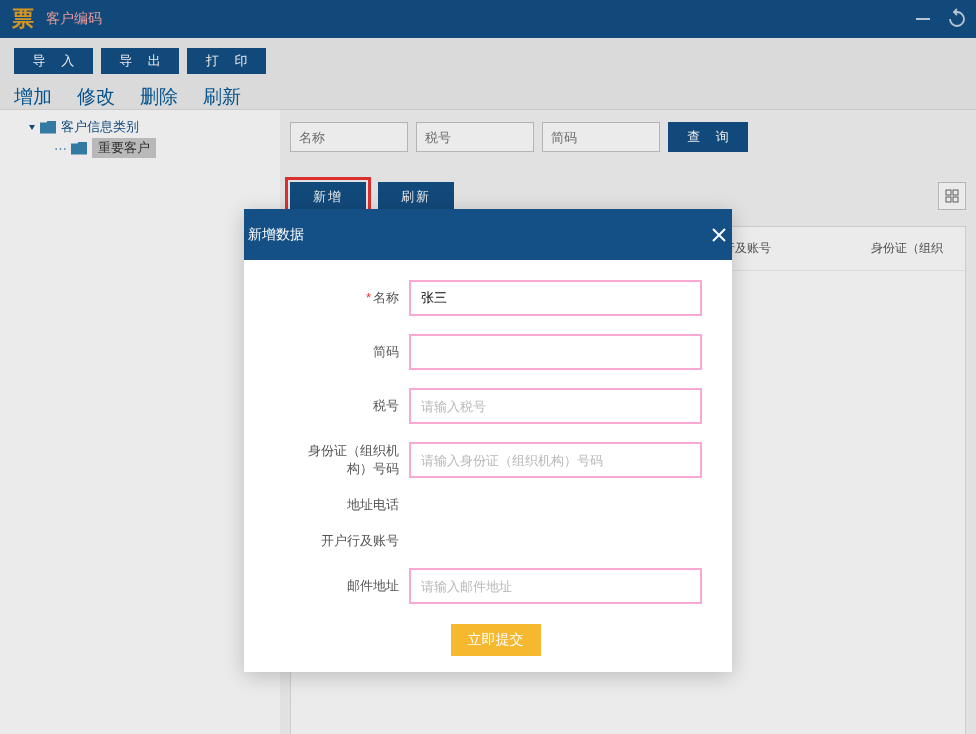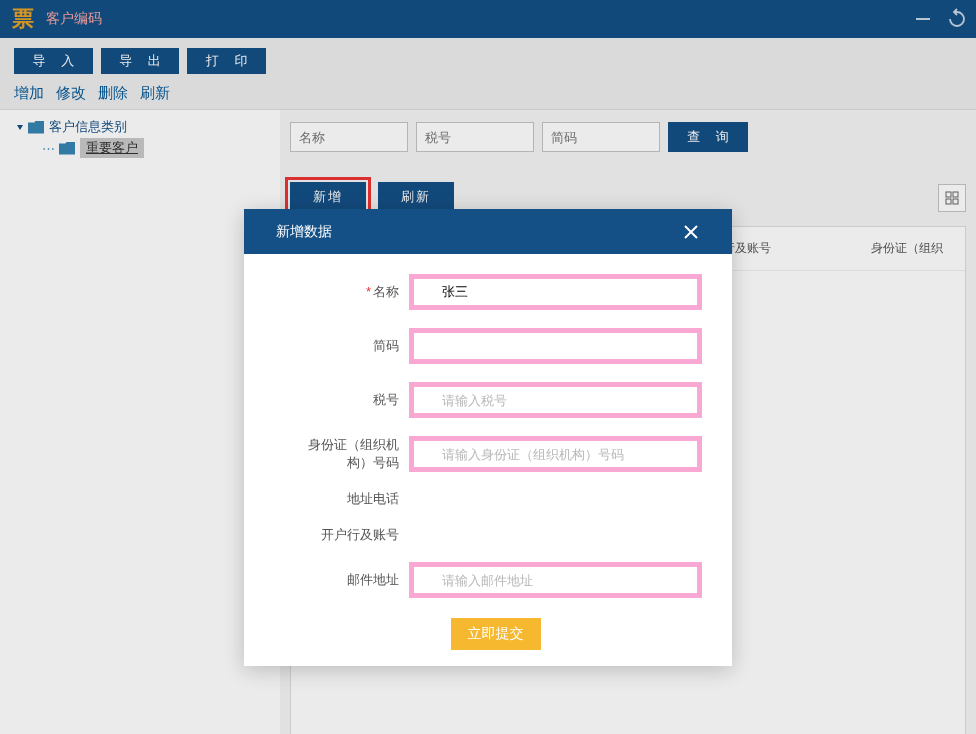--- a/index.html
+++ b/index.html
@@ -11,64 +11,64 @@
     .logo-text { color: #e8a227; font-size: 22px; font-weight: bold; font-family: serif; }
     .title-text { font-size: 14px; flex: 1; color: #fca5a5; }
     .title-icons { display: flex; gap: 14px; align-items: center; color: #c8d6e4; }
     .title-icons svg { cursor: pointer; }
     
     
     .toolbar { background: #ededed; height: 72px; border-bottom: 1px solid #ddd; display: flex; }
     .left-toolbar { width: 280px; padding: 10px 14px; display: flex; flex-direction: column; gap: 10px; }
     .btn-row { display: flex; gap: 8px; }
     .primary-btn { background: #145086; color: #fff; border: none; padding: 4px 0; width: 94px; height: 26px; font-size: 13px; cursor: pointer; letter-spacing: 6px; text-indent: 6px; }
-    .link-row { display: flex; gap: 12px; font-size: 15px; }
+    .link-row { display: flex; gap: 25px; font-size: 19px; }
     .link-row a { color: #075b99; text-decoration: none; cursor: pointer; }
     
     
     .main-area { display: flex; height: calc(100% - 110px); }
-    .sidebar { width: 280px; background: #fff; padding: 8px 14px; }
+    .sidebar { width: 280px; background: #fff; padding: 8px 26px; }
     .tree-root { color: #145086; font-size: 13px; cursor: pointer; display: flex; align-items: center; gap: 2px; }
     .tree-child { margin-left: 28px; margin-top: 2px; display: flex; align-items: center; gap: 2px; cursor: pointer; }
-    .tree-child .label { background: #c9c9c9; padding: 1px 6px; color: #333; text-decoration: underline; }
+    .tree-child .label { background: #c9c9c9; padding: 1px 6px; color: #333; }
     .folder-ico { width: 16px; height: 13px; background: #3785b2; display: inline-block; clip-path: polygon(0 15%, 40% 15%, 48% 0, 100% 0, 100% 100%, 0 100%); margin-right: 3px; }
     
     
     .content { flex: 1; background: #f5f5f5; padding: 12px 10px 10px 10px; }
     .search-row { display: flex; gap: 8px; margin-bottom: 30px; }
     .search-input { width: 118px; height: 30px; border: 1px solid #c4c4c4; padding: 0 8px; font-size: 13px; background: #fff; color: #888; }
     .search-btn { background: #145086; color: #fff; border: none; width: 80px; height: 30px; font-size: 13px; letter-spacing: 6px; text-indent: 6px; cursor: pointer; }
     
-    .action-row { display: flex; align-items: flex-end; margin-bottom: 14px; position: relative; }
+    .action-row { display: flex; align-items: flex-start; margin-bottom: 14px; position: relative; }
     .action-btn { background: #145086; color: #fff; border: none; width: 76px; height: 30px; font-size: 13px; letter-spacing: 2px; cursor: pointer; }
     .highlighted { outline: 3px solid #e33; outline-offset: 2px; }
     .action-btn + .action-btn { margin-left: 12px; }
     .grid-btn { margin-left: auto; width: 28px; height: 28px; border: 1px solid #c4c4c4; background: #fff; display: flex; align-items: center; justify-content: center; cursor: pointer; }
     
     .table-wrap { border: 1px solid #ddd; background: #fff; height: 540px; }
     .table-header { display: flex; border-bottom: 1px solid #eee; height: 44px; align-items: center; color: #555; font-size: 12px; }
     .th { padding: 0 8px; }
     .th:nth-child(1) { width: 86px; }
     .th:nth-child(2) { width: 92px; }
     .th:nth-child(3) { width: 102px; }
     .th:nth-child(4) { width: 120px; }
     .th:nth-child(5) { width: 172px; }
     .th:nth-child(6) { flex: 1; }
     
     
     .overlay { position: absolute; left: 0; top: 0; width: 100%; height: 100%; background: rgba(0,0,0,0.08); display: flex; align-items: flex-start; justify-content: center; }
     .modal { background: #fff; width: 488px; margin-top: 209px; box-shadow: 0 4px 20px rgba(0,0,0,0.2); }
-    .modal-header { background: #145086; color: #fff; height: 45px; display: flex; align-items: center; padding: 0 32px; font-size: 14px; }
+    .modal-header { background: #145086; color: #fff; height: 51px; display: flex; align-items: center; padding: 0 4px; font-size: 14px; }
     .modal-header span { flex: 1; }
     .close-btn { cursor: pointer; }
     .modal-body { padding: 20px 30px 16px 30px; margin-left: 15px; }
     .form-row { display: flex; align-items: center; margin-bottom: 18px; }
     .form-label { width: 120px; text-align: right; color: #555; font-size: 13px; padding-right: 10px; }
     .req { color: #e33; margin-right: 2px; }
-    .form-input { flex: 1; height: 36px; border: 5px solid #f9a8d4; padding: 0 28px; font-size: 13px; }
+    .form-input { flex: 1; height: 36px; border: 2px solid #f9a8d4; padding: 0 10px; font-size: 13px; }
     .form-input::placeholder { color: #b8b8b8; }
     .modal-actions { display: flex; justify-content: center; gap: 20px; margin-top: 20px; }
     .submit-btn { background: #f5b82e; color: #fff; border: none; width: 90px; height: 32px; font-size: 14px; cursor: pointer; }
   </style>
 </head>
 <body>
 
 <div class="titlebar">
   <div class="logo">
       <span class="logo-text">票</span>

